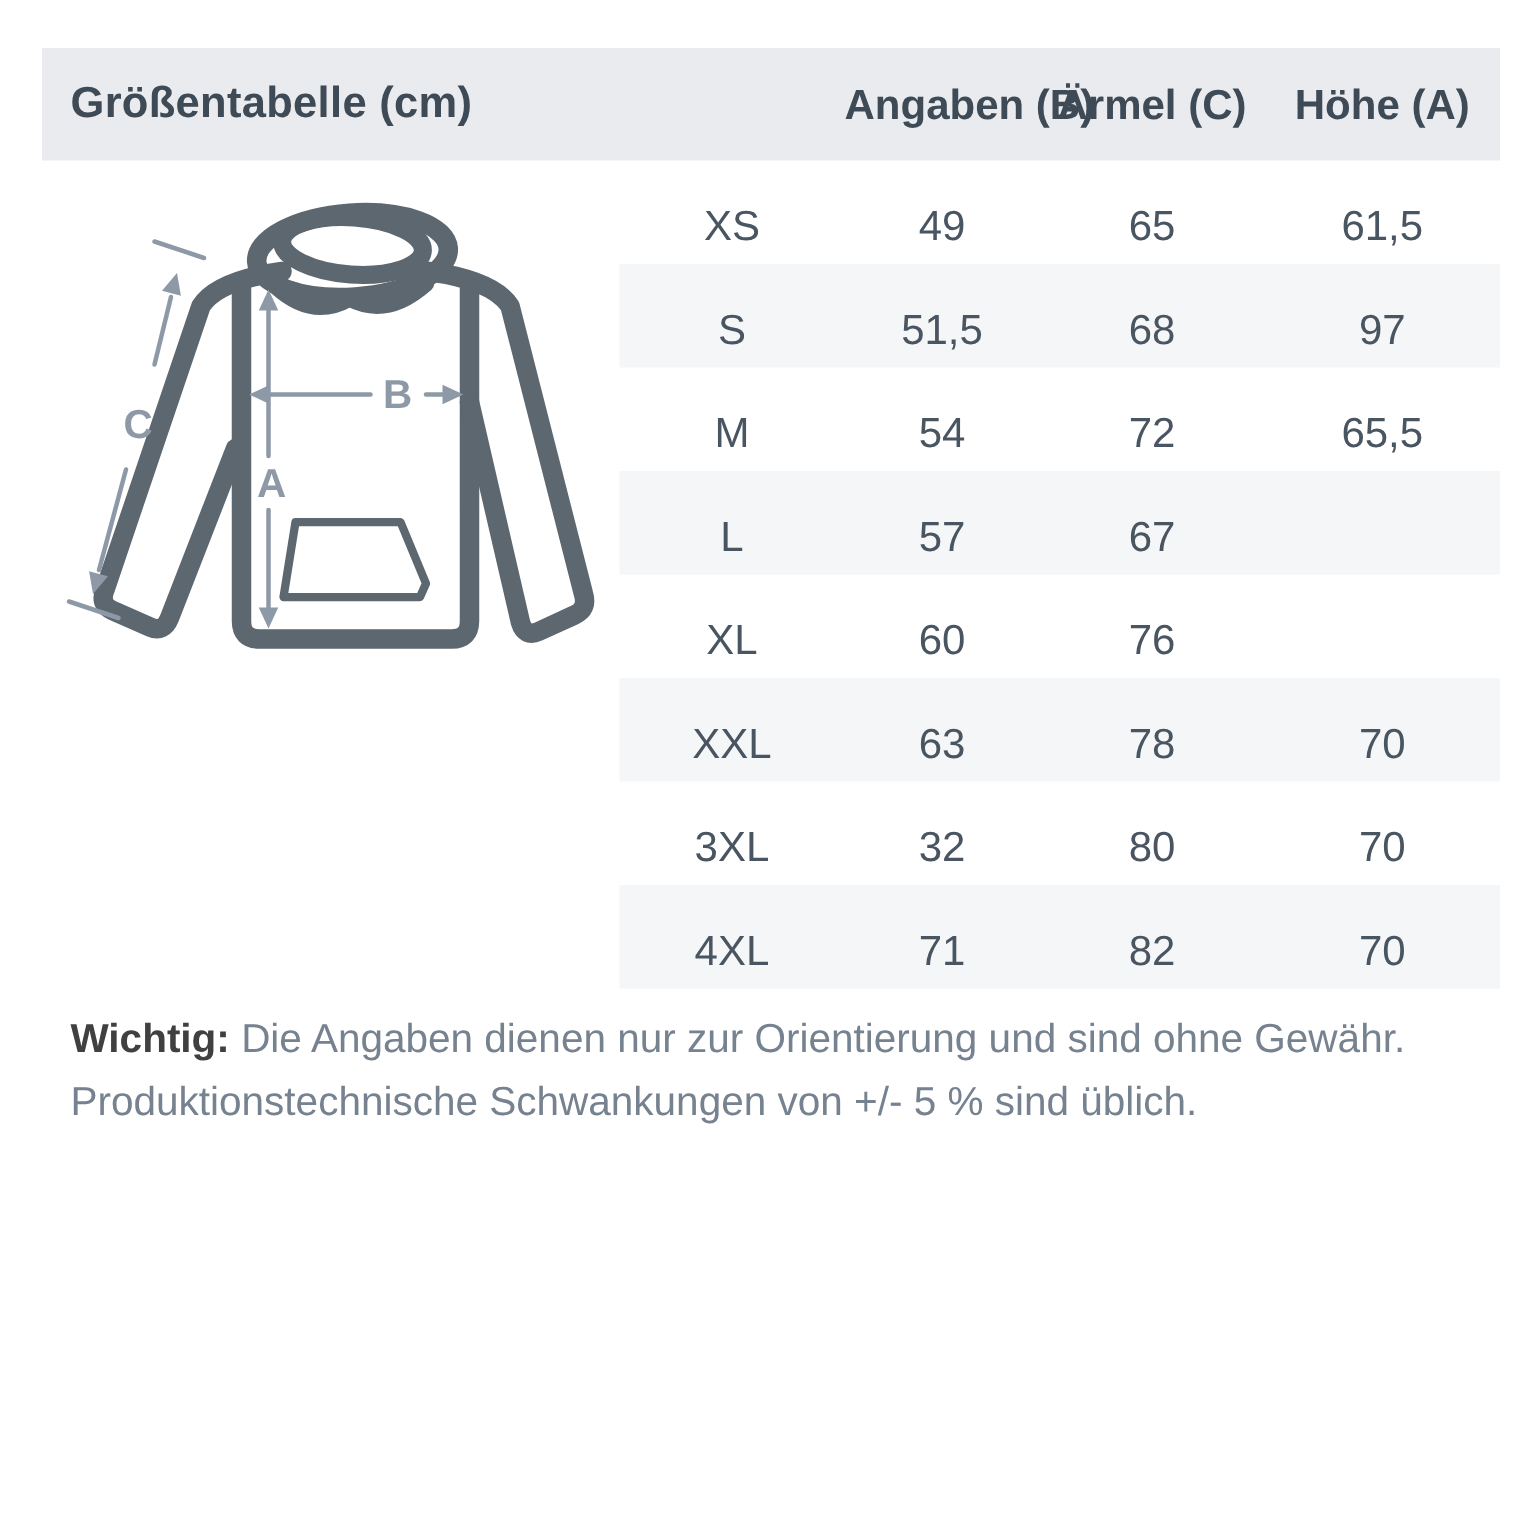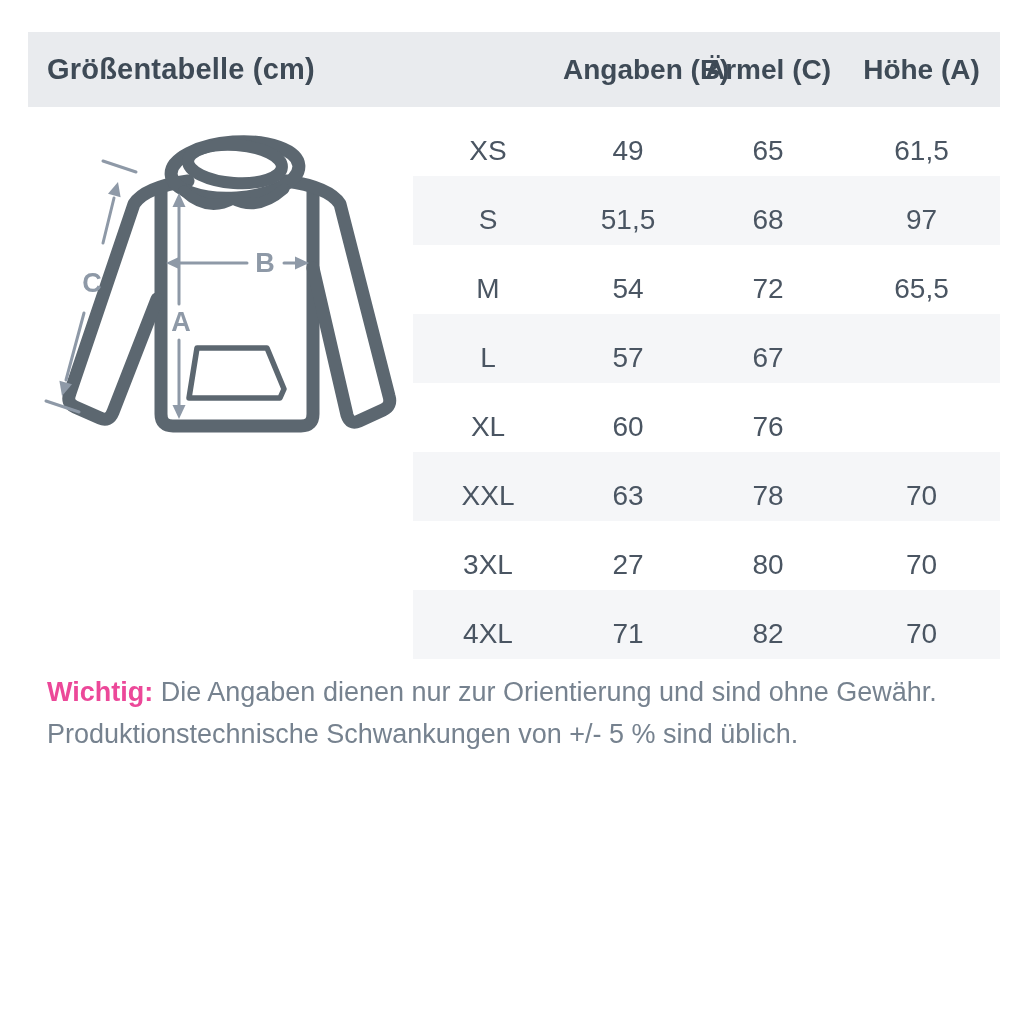--- a/index.html
+++ b/index.html
@@ -45,21 +45,21 @@
     white-space:nowrap;
     margin-top:18px;
   }
   .figure{
     position:absolute;left:30px;top:130px;width:380px;height:315px;
   }
   .footer-note{
     position:absolute;left:47px;top:671px;width:930px;
     font-size:27px;line-height:42px;color:#76828f;
   }
-  .footer-note .bold{font-weight:bold;color:#ec4899;}
+  .footer-note .bold{font-weight:bold;color:#404040;}
 </style>
 </head>
 <body>
 
 <div class="canvas">
 
   <div class="header-bar">
     <div class="title">Größentabelle (cm)</div>
     <div class="header-cols">
       <div class="hcell"></div>
@@ -144,21 +144,21 @@
       <div class="tcell">76</div>
     </div>
     <div class="trow striped">
       <div class="tcell">XXL</div>
       <div class="tcell">63</div>
       <div class="tcell">78</div>
       <div class="tcell">70</div>
     </div>
     <div class="trow">
       <div class="tcell">3XL</div>
-      <div class="tcell">27</div>
+      <div class="tcell">32</div>
       <div class="tcell">80</div>
       <div class="tcell">70</div>
     </div>
     <div class="trow striped">
       <div class="tcell">4XL</div>
       <div class="tcell">71</div>
       <div class="tcell">82</div>
       <div class="tcell">70</div>
     </div>
   </div>

